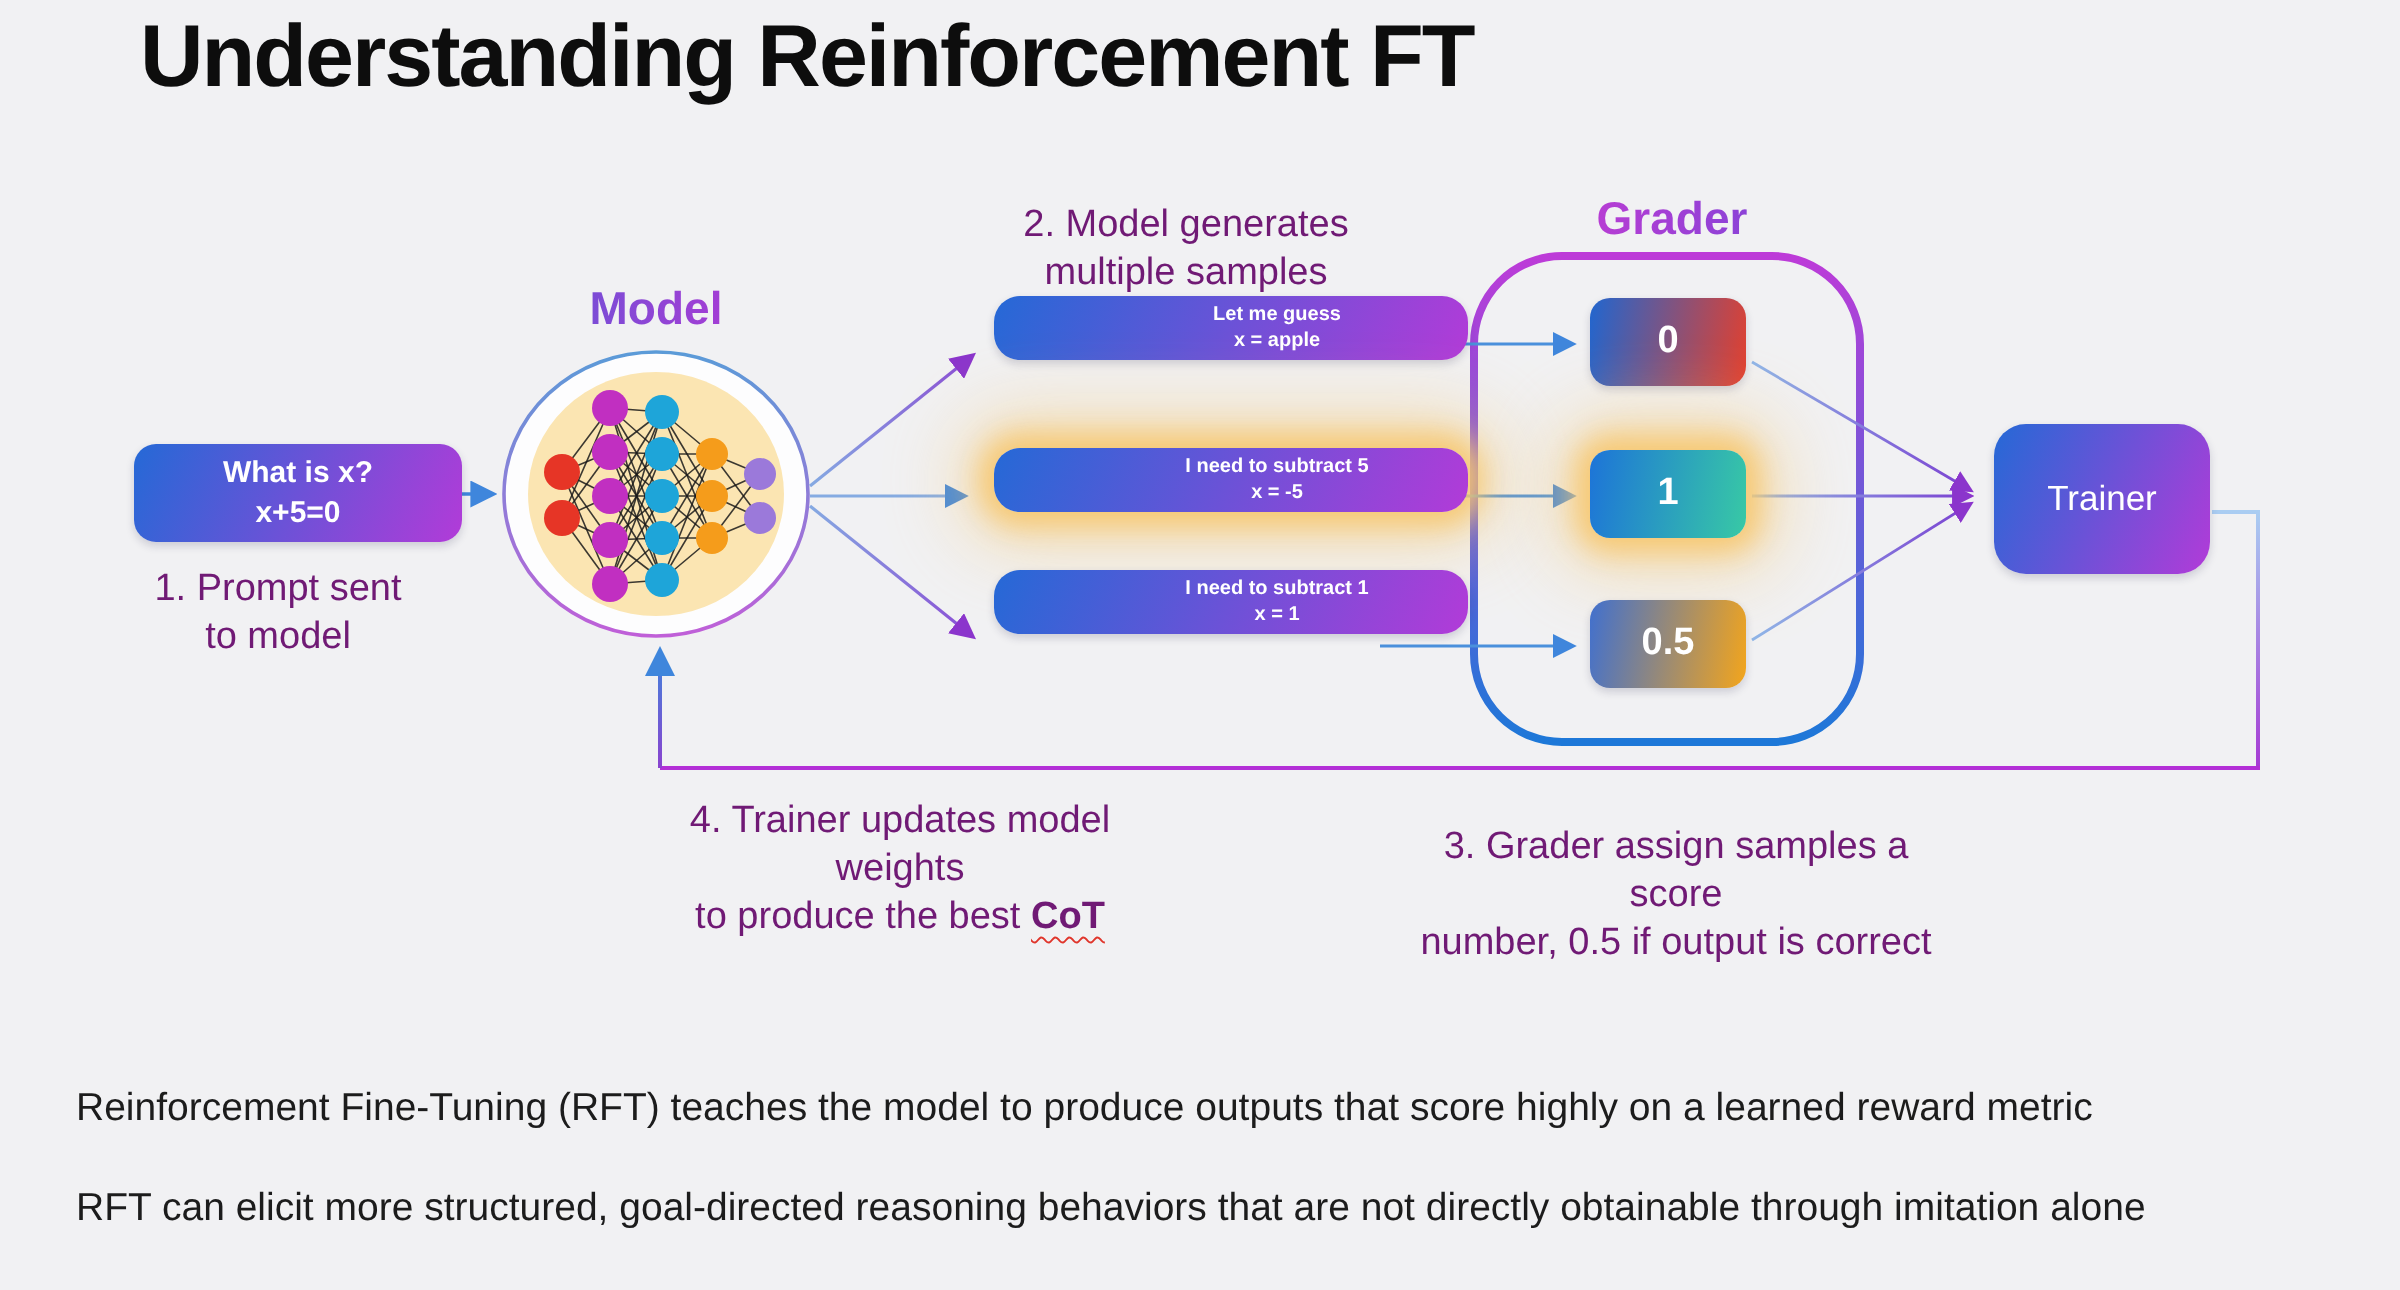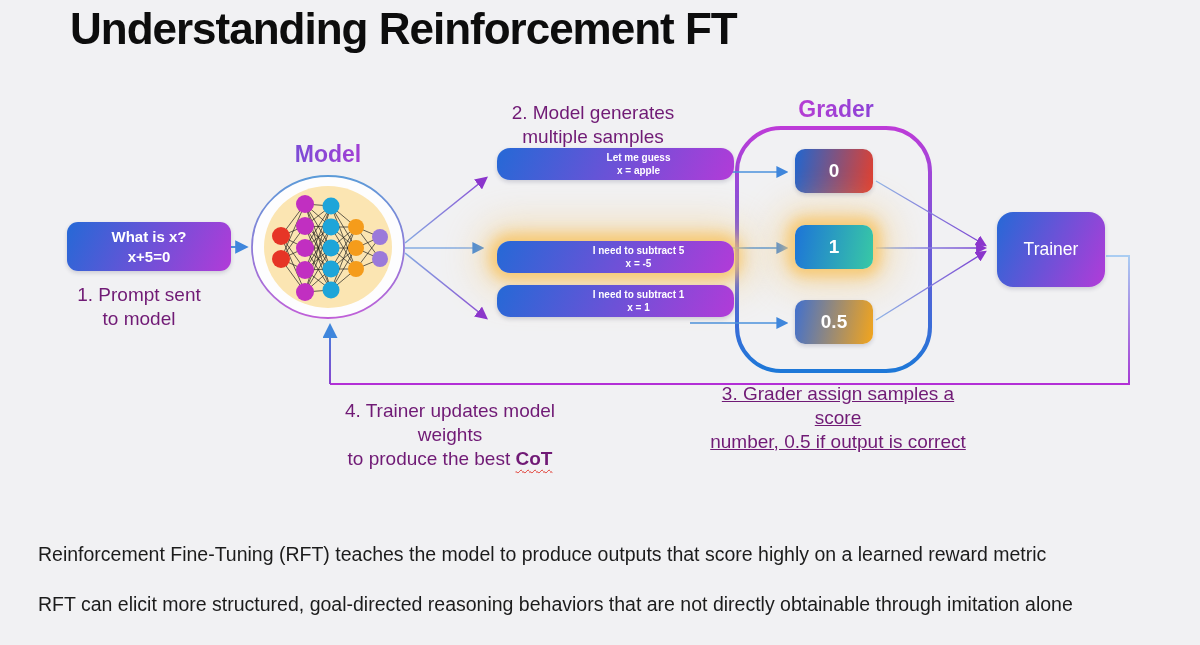--- a/index.html
+++ b/index.html
@@ -18,21 +18,21 @@
   .gbox{
     position:absolute;border-radius:11px;
     background:linear-gradient(115deg,#2569d6 0%,#b23bd8 100%);
     color:#fff;font-weight:700;text-align:center;
     display:flex;flex-direction:column;justify-content:center;
     line-height:1.3;box-shadow:0 2px 4px rgba(40,40,80,.18);
   }
   .prompt{left:67px;top:222px;width:164px;height:49px;font-size:15px;}
   .sample{left:497px;width:191px;height:32px;font-size:10px;border-radius:13px;padding-left:46px;}
   .sample.s1{top:148px;}
-  .sample.s2{top:224px;margin-top:17px;}
+  .sample.s2{top:224px;}
   .sample.s3{top:285px;}
   .score{left:795px;width:78px;height:44px;font-size:19px;border-radius:10px;}
   .score.k0{top:149px;background:linear-gradient(100deg,#2166cf 0%,#e2402f 100%);}
   .score.k1{top:225px;background:linear-gradient(100deg,#1d74d8 0%,#38c9a5 100%);}
   .score.k05{top:300px;background:linear-gradient(100deg,#4170ce 0%,#f3a51c 100%);}
   .trainer{left:997px;top:212px;width:108px;height:75px;font-size:17.5px;border-radius:16px;font-weight:400;}
   .glow{
     box-shadow:0 0 14px 7px rgba(247,199,111,.95),0 0 36px 18px rgba(247,199,111,.45);
   }
   .steptxt{
@@ -230,19 +230,19 @@
 
 <div class="gbox trainer">
   <span>Trainer</span>
 </div>
 
 <div class="steptxt" style="left:320px;top:399px;width:260px;">
   <div>4. Trainer updates model weights</div>
   <div><span>to produce the best </span><span class="wavy">CoT</span></div>
 </div>
 
-<div class="steptxt" style="left:708px;top:382px;width:260px;text-decoration:underline;">
+<div class="steptxt" style="left:708px;top:412px;width:260px;">
   <div>3. Grader assign samples a score</div>
   <div>number, 0.5 if output is correct</div>
 </div>
 
 <div class="footer-line" id="footer-1">Reinforcement Fine-Tuning (RFT) teaches the model to produce outputs that score highly on a learned reward metric</div>
 <div class="footer-line" id="footer-2">RFT can elicit more structured, goal-directed reasoning behaviors that are not directly obtainable through imitation alone</div>
 
 </body></html>

